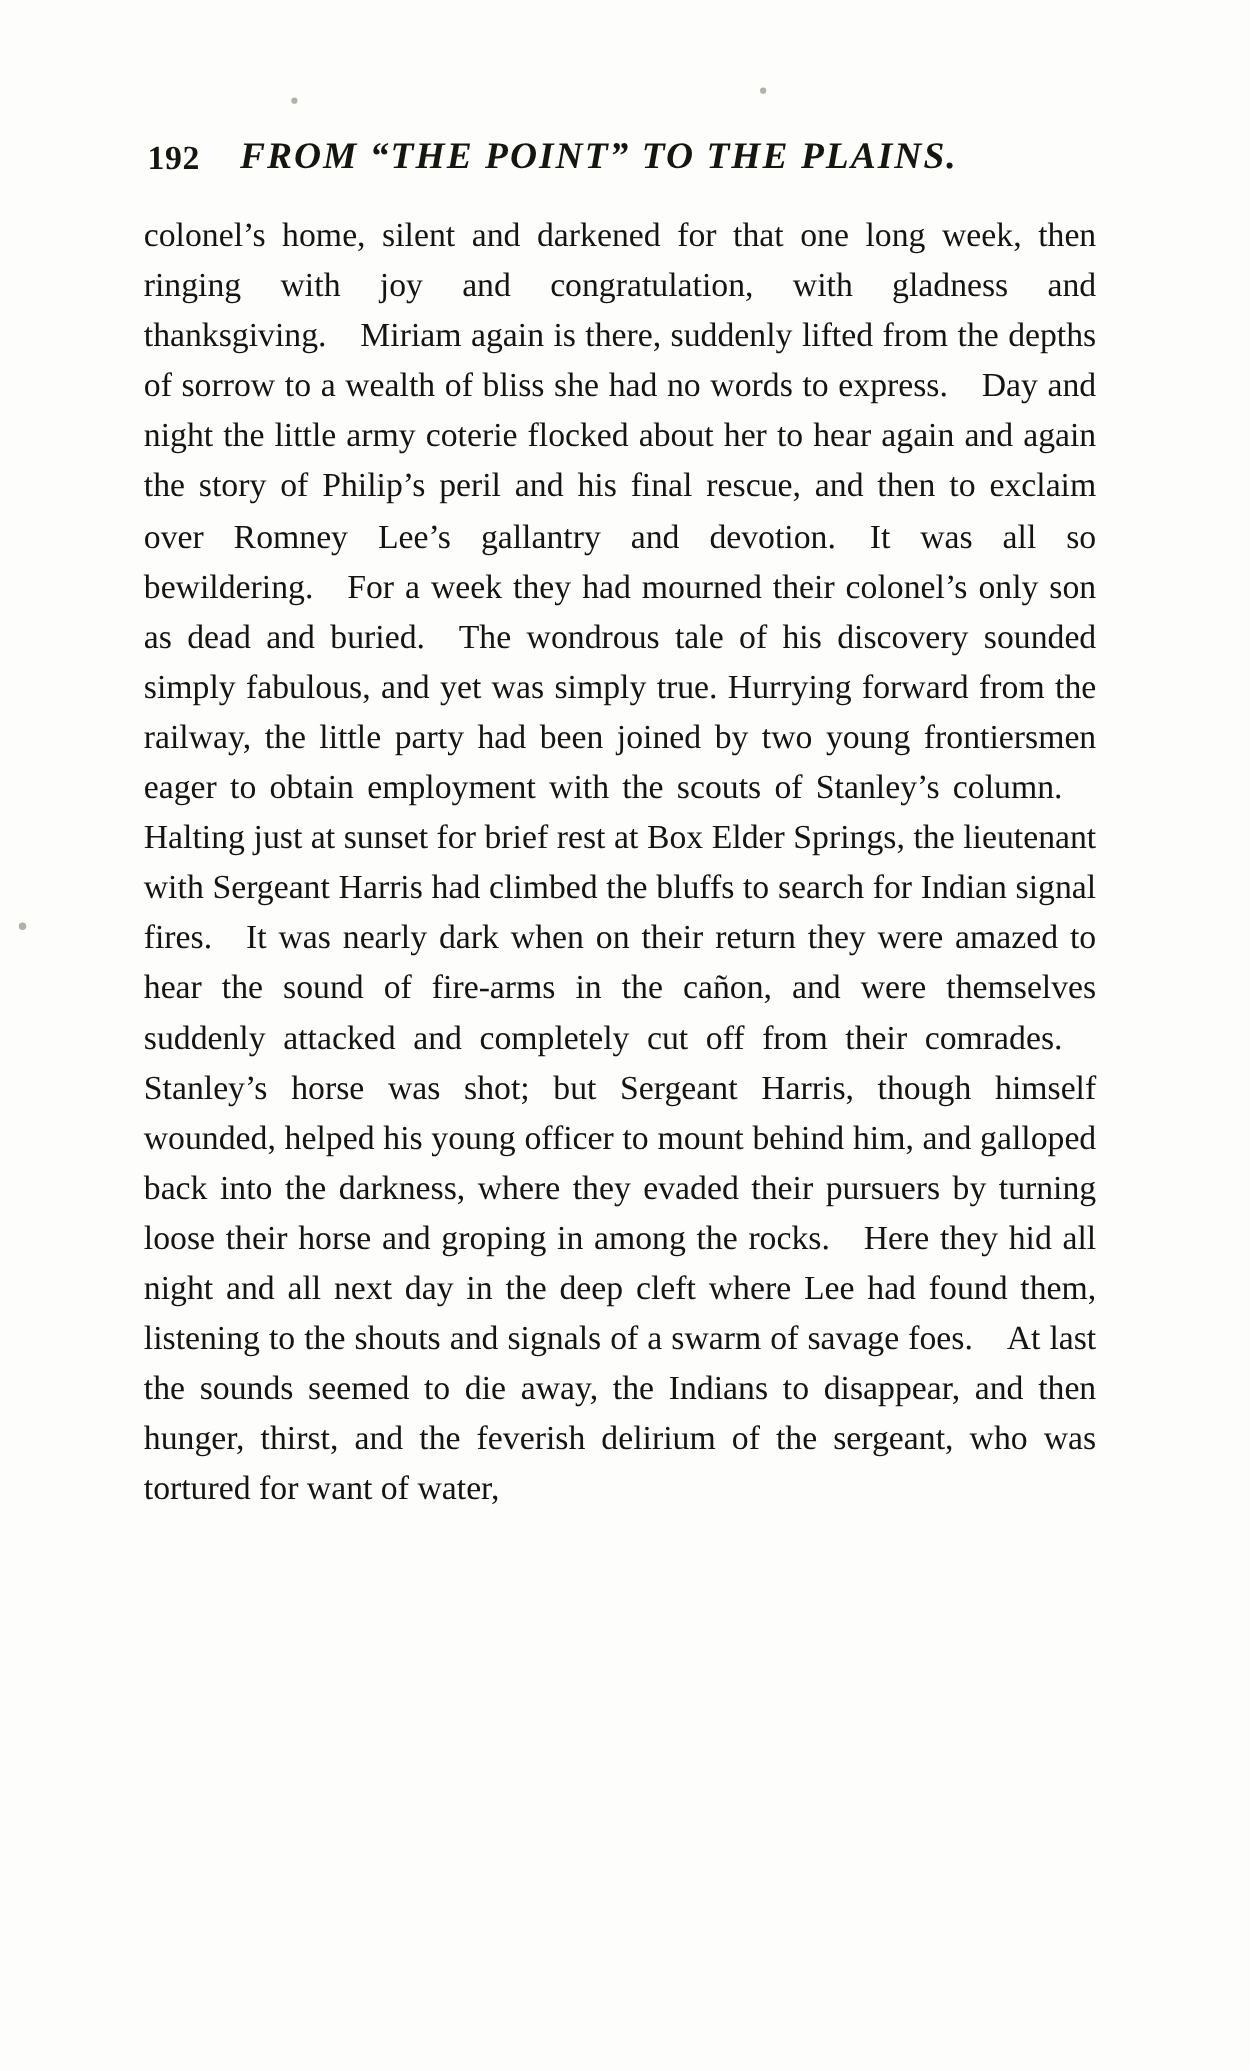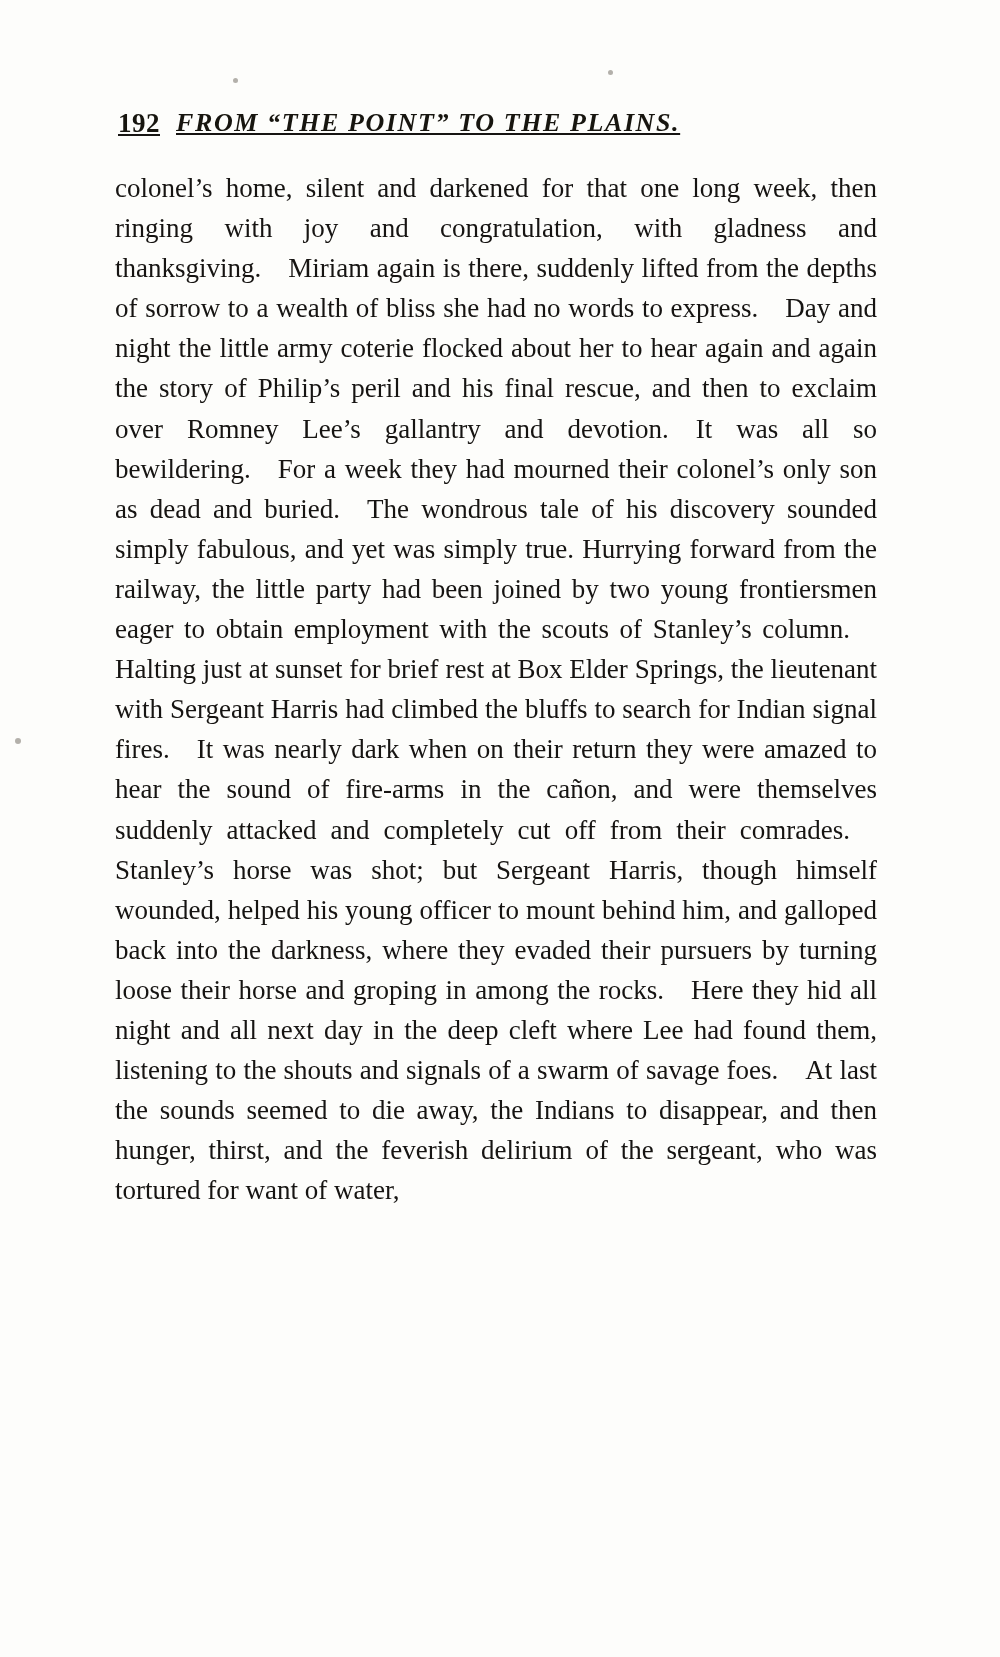--- a/index.html
+++ b/index.html
@@ -32,36 +32,35 @@
   .speck-top-left  { left: 233px; top: 78px;  width: 5px; height: 5px; }
   .speck-top-right { left: 608px; top: 70px;  width: 5px; height: 5px; }
   .speck-left      { left: 15px;  top: 738px; width: 6px; height: 6px; }
 
   header.running-head {
     position: absolute;
     left: 118px;
     top: 108px;
     width: 770px;
     display: flex;
-    align-items: flex-start;
-    gap: 16px;
-    text-decoration: underline;
+    align-items: flex-end;
+    gap: 32px;
   }
   .folio {
     font-family: "Liberation Serif", serif;
     font-size: 27px;
     font-weight: 700;
     letter-spacing: 0.5px;
     color: #17150f;
   }
   .head-title {
     font-family: "Liberation Serif", serif;
     font-style: italic;
     font-weight: 700;
-    font-size: 26px;
+    font-size: 30px;
     letter-spacing: 1.6px;
     color: #17150f;
     white-space: nowrap;
   }
 
   .body-text {
     position: absolute;
     left: 115px;
     top: 168px;
     width: 762px;

